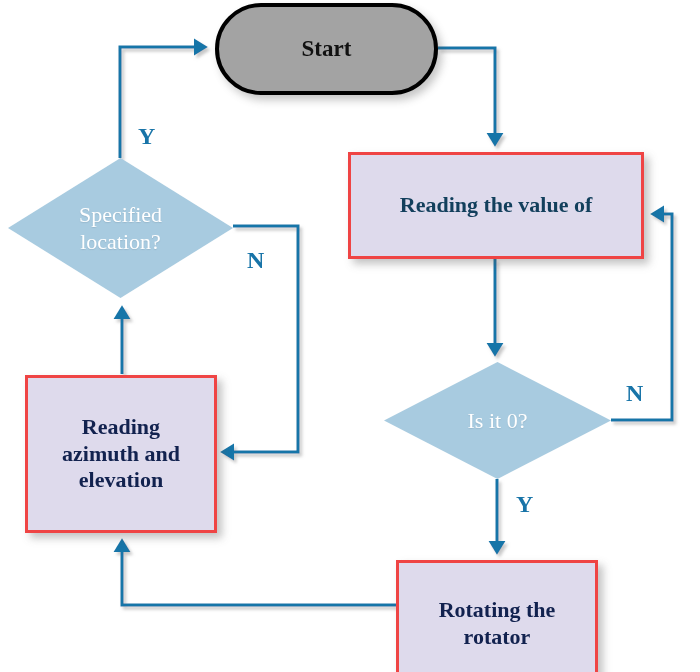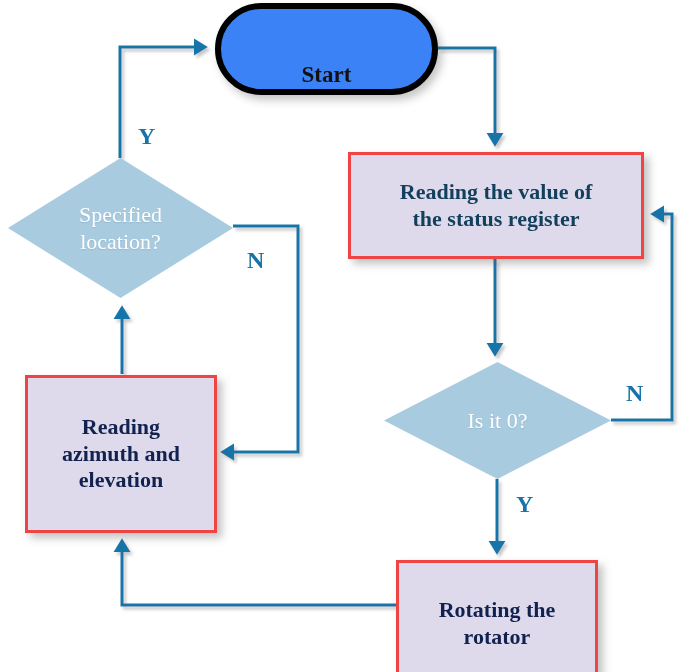--- a/index.html
+++ b/index.html
@@ -15,28 +15,27 @@
   
   #wires{position:absolute;left:0;top:0;width:700px;height:672px;}
 
   
   .node{position:absolute;box-sizing:border-box;display:flex;
         align-items:center;justify-content:center;text-align:center;
         line-height:1.22;}
 
   
   .terminator{
-    background:#3b82f6;
-    border:6px solid #000000;
+    background:#a3a3a3;
+    border:4px solid #000000;
     border-radius:46px;
     color:#111111;
     font-weight:700;
     font-size:23px;
     box-shadow:4px 5px 9px rgba(80,80,80,0.33);
-    align-items:flex-end;
   }
   
   .process{
     background:#dedaec;
     border:3px solid #ef4444;
     color:#12224f;
     font-weight:700;
     font-size:22px;
     box-shadow:5px 5px 8px rgba(90,90,90,0.36);
   }
@@ -107,21 +106,20 @@
 
   <div class="node terminator" style="left:215px;top:3px;width:223px;height:92px;">
     <div>
       <span>Start</span><br>
     </div>
   </div>
 
   <div class="node process teal" style="left:348px;top:152px;width:296px;height:107px;">
     <div>
       <span>Reading the value of</span><br>
-      <span>the status register</span>
     </div>
   </div>
 
   <div class="node decision" style="left:384px;top:362px;width:227px;height:117px;">
     <div class="dia"></div>
     <div class="dtext">
       <span>Is it 0?</span>
     </div>
   </div>
 

